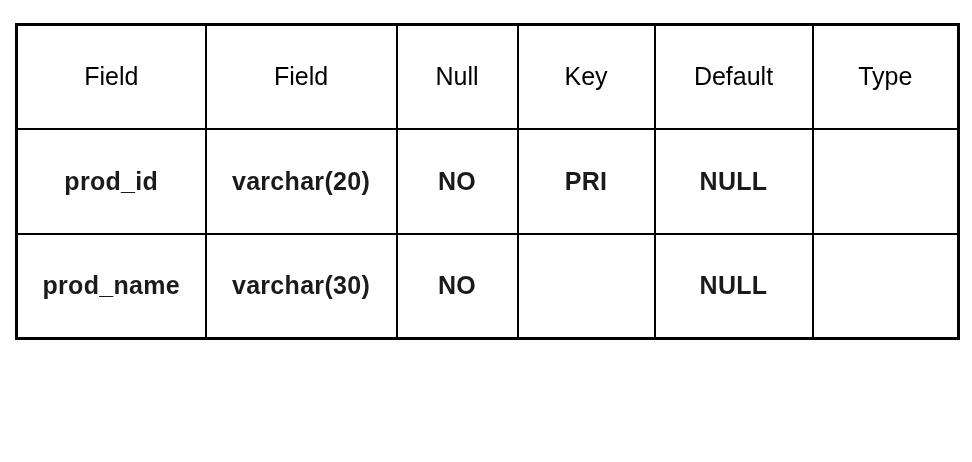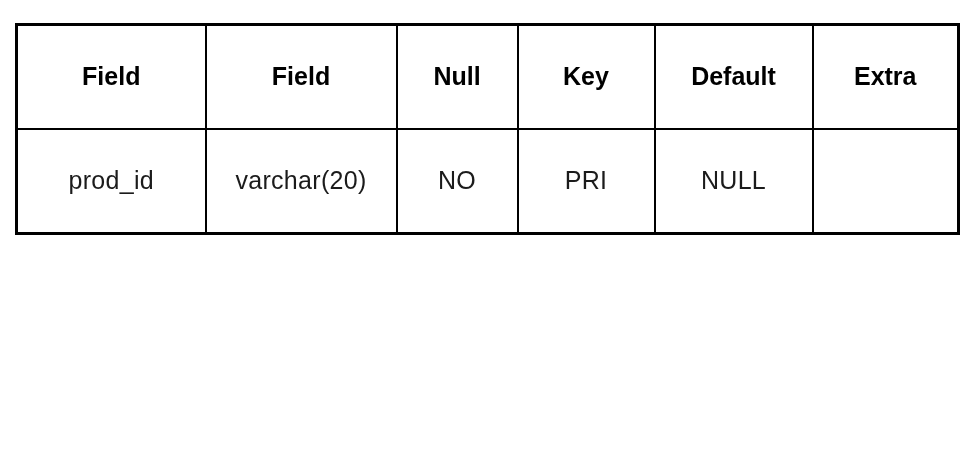--- a/index.html
+++ b/index.html
@@ -28,30 +28,30 @@
   }
   table.schema-table, table.schema-table th, table.schema-table td {
     border: 2px solid #000000;
   }
   table.schema-table {
     border-width: 3px;
   }
   table.schema-table th {
     height: 104px;
     font-size: 25px;
-    font-weight: bold;
+    font-weight: normal;
     color: #000000;
     vertical-align: middle;
     padding: 0;
     margin-left: 44px;
   }
   table.schema-table td {
     height: 105px;
     font-size: 25px;
-    font-weight: normal;
+    font-weight: bold;
     color: #1b1b1b;
     text-align: center;
     vertical-align: middle;
     padding: 0;
     letter-spacing: 0.3px;
   }
   col.c-field   { width: 189px; }
   col.c-type    { width: 191px; }
   col.c-null    { width: 121px; }
   col.c-key     { width: 137px; }
@@ -71,27 +71,35 @@
       <col class="c-default">
       <col class="c-extra">
     </colgroup>
     <thead>
       <tr>
         <th>Field</th>
         <th>Field</th>
         <th>Null</th>
         <th>Key</th>
         <th>Default</th>
-        <th>Extra</th>
+        <th>Type</th>
       </tr>
     </thead>
     <tbody>
       <tr>
         <td>prod_id</td>
         <td>varchar(20)</td>
         <td>NO</td>
         <td>PRI</td>
         <td>NULL</td>
         <td></td>
       </tr>
+      <tr>
+        <td>prod_name</td>
+        <td>varchar(30)</td>
+        <td>NO</td>
+        <td></td>
+        <td>NULL</td>
+        <td></td>
+      </tr>
     </tbody>
   </table>
 </div>
 
 </body></html>

